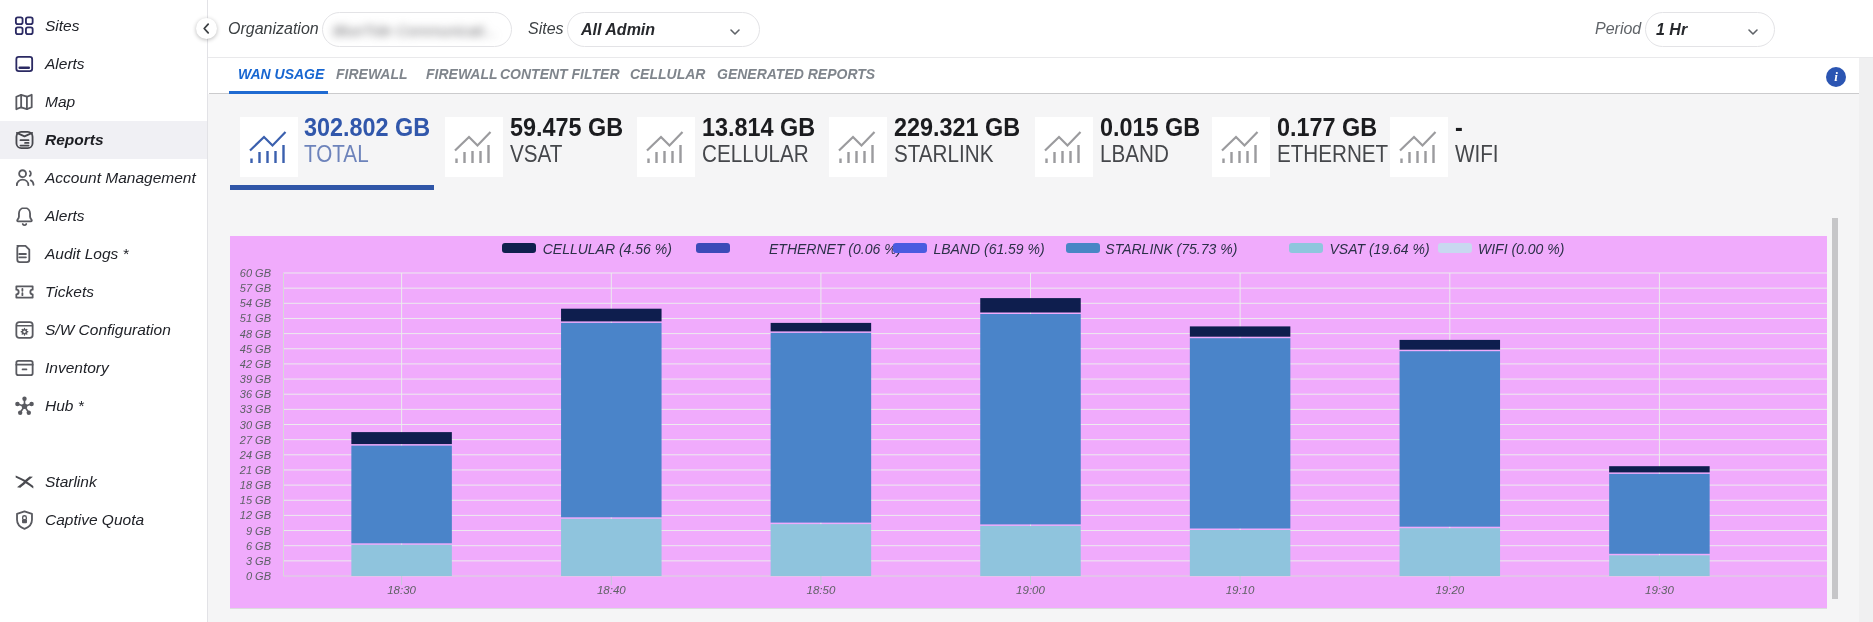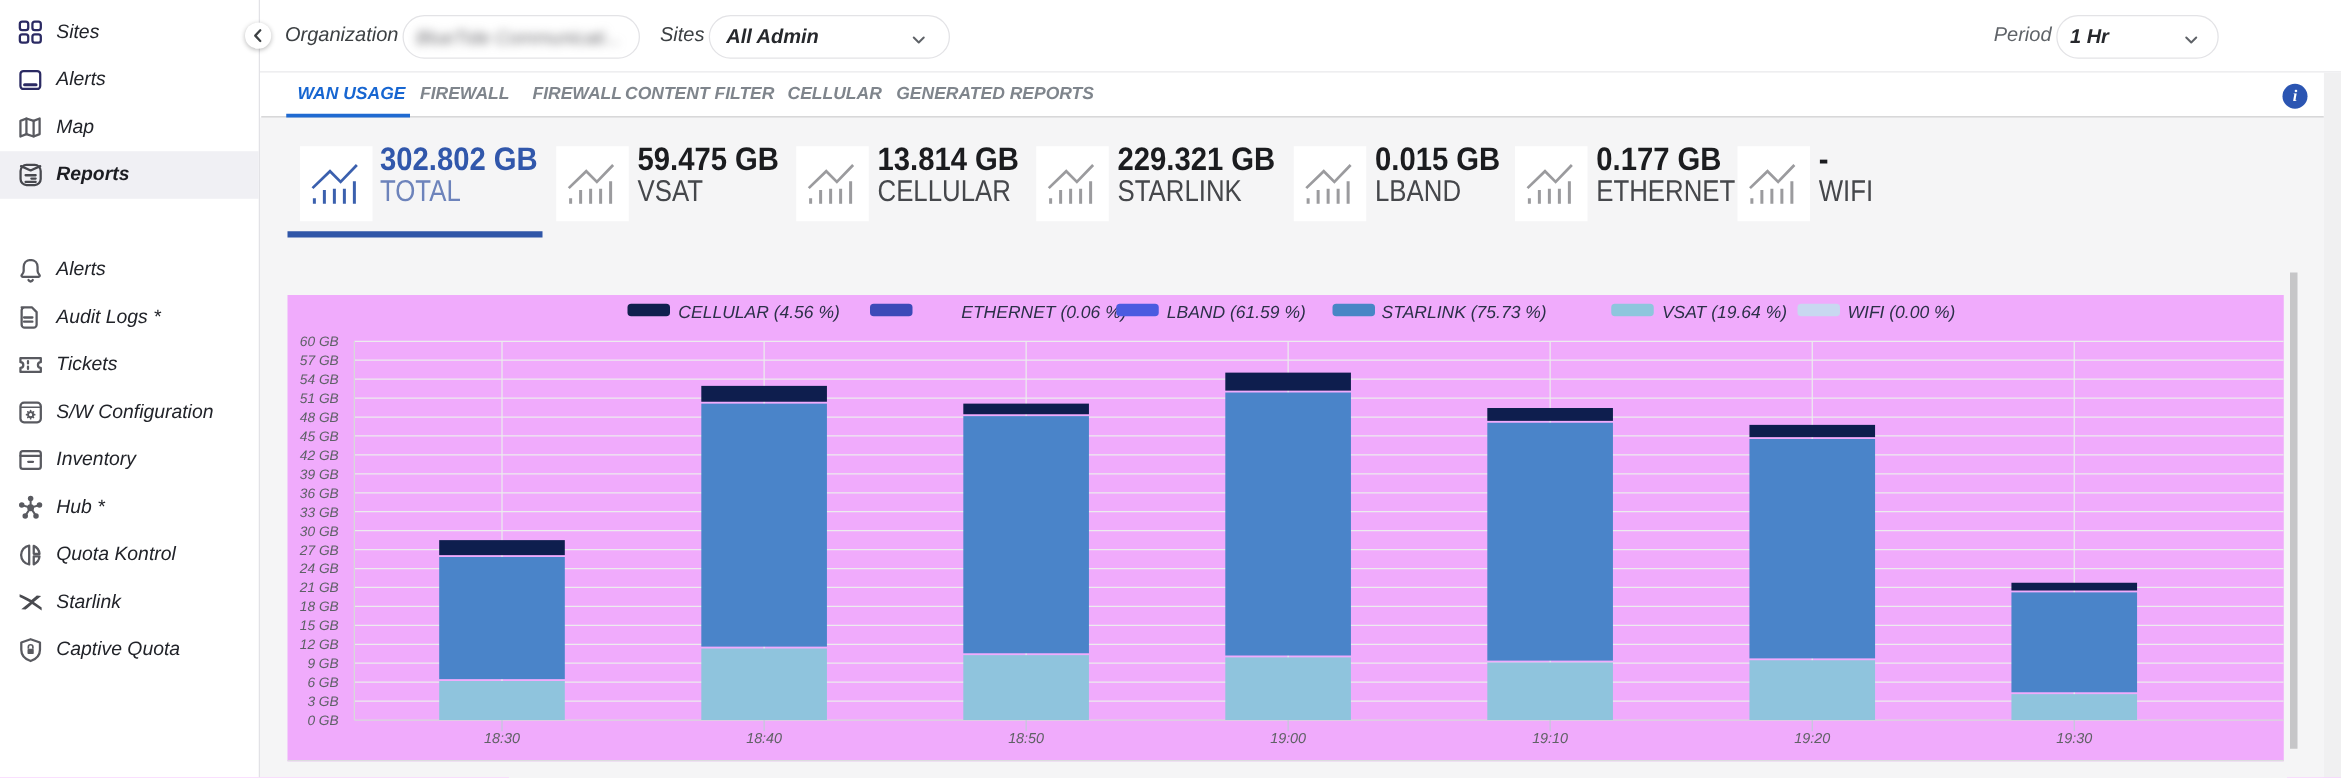--- a/index.html
+++ b/index.html
@@ -71,20 +71,28 @@
     <div class="lb">Map</div>
     </div>
     <div class="nav-item active" style="top:121px;">
     <svg class="ic" viewBox="0 0 24 24">
         <rect x="3.6" y="3.6" width="16.8" height="16.8" rx="5" stroke="#47484e" stroke-width="1.9" fill="none" stroke-linecap="round" stroke-linejoin="round"></rect>
         <path d="M4 4.6 L12 8.2 L20 4.6" stroke="#47484e" stroke-width="1.9" fill="none" stroke-linecap="round" stroke-linejoin="round"></path>
         <path d="M7.8 12.2 h8.4 M12.6 15 h3.6 M7.8 17.8 h8.4" stroke="#47484e" stroke-width="1.9" fill="none" stroke-linecap="round" stroke-linejoin="round"></path>
       </svg>
     <div class="lb">Reports</div>
     </div>
+    <div class="nav-item" style="top:159px;">
+    <svg class="ic" viewBox="0 0 24 24">
+        <circle cx="10" cy="7.5" r="3.6" stroke="#595a60" stroke-width="1.9" fill="none" stroke-linecap="round" stroke-linejoin="round"></circle>
+        <path d="M4 19.5 c0-3.6 2.8-5.8 6-5.8 s6 2.2 6 5.8" stroke="#595a60" stroke-width="1.9" fill="none" stroke-linecap="round" stroke-linejoin="round"></path>
+        <path d="M17.5 5 c1.5 0.8 1.5 4 0 4.8 M18.5 14.5 c2 0.8 2.8 2.6 2.9 4.6" stroke="#595a60" stroke-width="1.9" fill="none" stroke-linecap="round" stroke-linejoin="round"></path>
+      </svg>
+    <div class="lb">Account Management</div>
+    </div>
     <div class="nav-item" style="top:197px;">
     <svg class="ic" viewBox="0 0 24 24">
         <path d="M12 3.5 c-3.7 0-5.8 2.8-5.8 6 v3.4 c0 1.2-0.7 2.2-1.6 3.2-0.5 0.6-0.1 1.6 0.7 1.6 h13.4 c0.8 0 1.2-1 0.7-1.6-0.9-1-1.6-2-1.6-3.2 V9.5 c0-3.2-2.1-6-5.8-6 Z" stroke="#595a60" stroke-width="1.9" fill="none" stroke-linecap="round" stroke-linejoin="round"></path>
         <path d="M10.2 20.4 c0.4 0.8 1.1 1.2 1.8 1.2 s1.4-0.4 1.8-1.2" stroke="#595a60" stroke-width="1.9" fill="none" stroke-linecap="round" stroke-linejoin="round"></path>
       </svg>
     <div class="lb">Alerts</div>
     </div>
     <div class="nav-item" style="top:235px;">
     <svg class="ic" viewBox="0 0 24 24">
         <path d="M6 3.5 h8.5 L18.5 7.5 V18 a2.5 2.5 0 0 1 -2.5 2.5 H8.5 A2.5 2.5 0 0 1 6 18 V6 a2.5 2.5 0 0 1 2.5-2.5 Z" transform="translate(-1.5,0)" stroke="#595a60" stroke-width="1.9" fill="none" stroke-linecap="round" stroke-linejoin="round"></path>
@@ -120,28 +128,20 @@
     <svg class="ic" viewBox="0 0 24 24">
         <circle cx="12" cy="12.2" r="2.9" fill="#595a60"></circle>
         <circle cx="12" cy="4.4" r="2.3" fill="#595a60"></circle>
         <circle cx="19.4" cy="9.9" r="2.3" fill="#595a60"></circle>
         <circle cx="16.5" cy="19" r="2.3" fill="#595a60"></circle>
         <circle cx="7.5" cy="19" r="2.3" fill="#595a60"></circle>
         <circle cx="4.6" cy="9.9" r="2.3" fill="#595a60"></circle>
         <path d="M12 12.2 L12 4.6 M12 12.2 L19.2 10 M12 12.2 L16.4 18.8 M12 12.2 L7.6 18.8 M12 12.2 L4.8 10" stroke="#595a60" stroke-width="1.7"></path>
       </svg>
     <div class="lb">Hub *</div>
-    </div>
-    <div class="nav-item" style="top:425px;">
-    <svg class="ic" viewBox="0 0 24 24">
-        <path d="M10.8 4.1 A8 8 0 0 0 10.8 19.9 Z" stroke="#595a60" stroke-width="1.9" fill="none" stroke-linecap="round" stroke-linejoin="round"></path>
-        <path d="M14.6 4.4 A8 8 0 0 1 19.4 11 L14.6 11 Z" stroke="#595a60" stroke-width="1.9" fill="none" stroke-linecap="round" stroke-linejoin="round"></path>
-        <path d="M19.4 13.2 A8 8 0 0 1 14.6 19.8 L14.6 13.2 Z" stroke="#595a60" stroke-width="1.9" fill="none" stroke-linecap="round" stroke-linejoin="round"></path>
-      </svg>
-    <div class="lb">Quota Kontrol</div>
     </div>
     <div class="nav-item" style="top:463px;">
     <svg class="ic" viewBox="0 0 24 24">
         <path d="M2.8 7.4 C6.6 9.2 9.4 10.6 11.4 11.8 L4.2 17.6 L7.8 17.9 C10.2 15.8 11.8 14.4 13.2 13.2 C16 15 18.6 16.8 21.2 18.7 L21.2 16.2 C19.2 14.6 16.8 12.9 14.7 11.5 L20.8 6.5 L17.2 6.2 L12.7 10 C9.7 8.2 6.2 6.6 2.8 5.2 Z" fill="#4a4b50" stroke="none"></path>
       </svg>
     <div class="lb">Starlink</div>
     </div>
     <div class="nav-item" style="top:501px;">
     <svg class="ic" viewBox="0 0 24 24">
         <path d="M12 3 L19.8 5.7 V11.8 c0 4.9-3.3 7.9-7.8 9.4-4.5-1.5-7.8-4.5-7.8-9.4 V5.7 Z" stroke="#595a60" stroke-width="1.9" fill="none" stroke-linecap="round" stroke-linejoin="round"></path>

